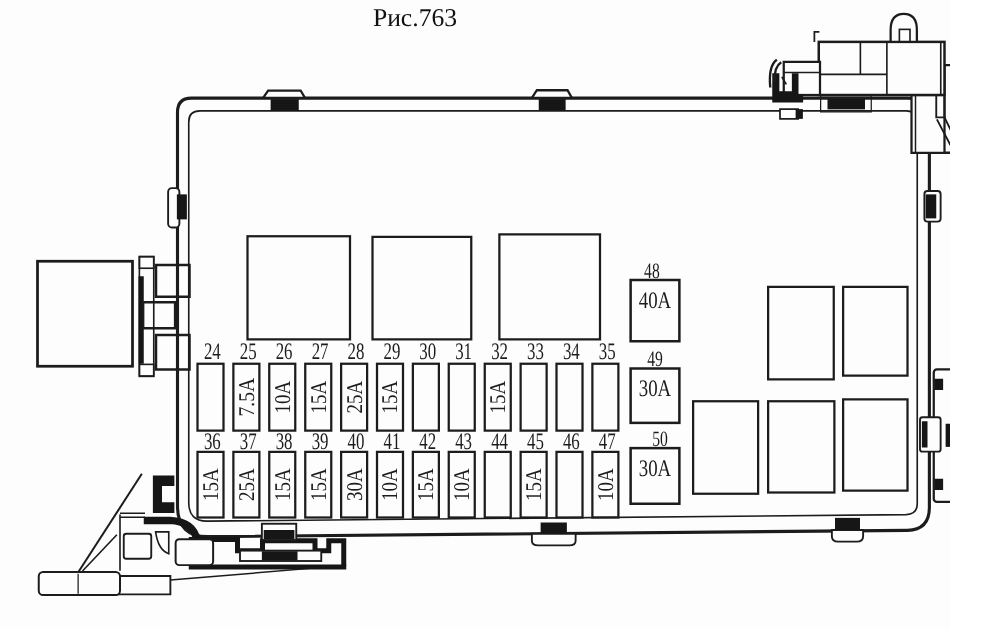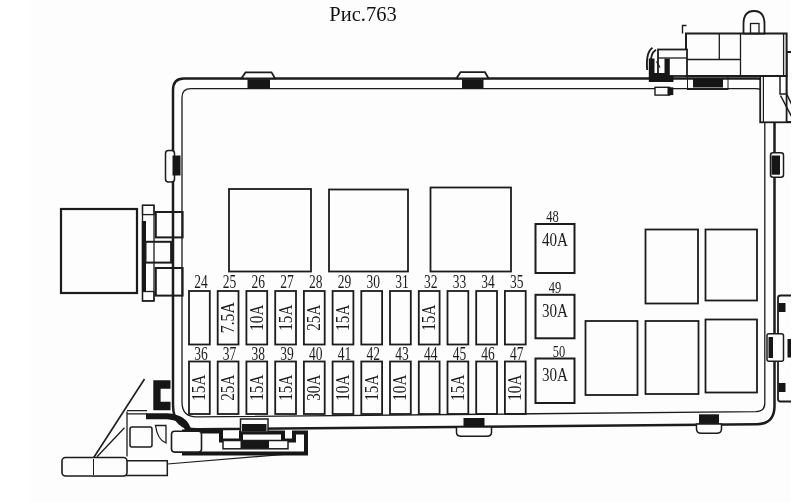--- a/index.html
+++ b/index.html
@@ -1,16 +1,16 @@
 <!DOCTYPE html>
 <html><head>
 <meta charset="utf-8">
 <style>
 html,body{margin:0;padding:0;background:#ffffff;}
-#wrap{width:760px;height:503px;position:relative;overflow:hidden;background:#fdfdfd;margin-left:31px;}
+#wrap{width:760px;height:503px;position:relative;overflow:hidden;background:#fdfdfd;}
 </style>
 </head>
 <body>
 <div id="wrap">
 <svg width="800" height="503" viewBox="0 0 800 503">
 
 <rect x="0" y="0" width="800" height="503" fill="#fdfdfd"></rect>
 
 <text x="332" y="21" font-family="Liberation Serif, serif" font-size="20.5px" fill="#111" text-anchor="middle">Рис.763</text>
 

